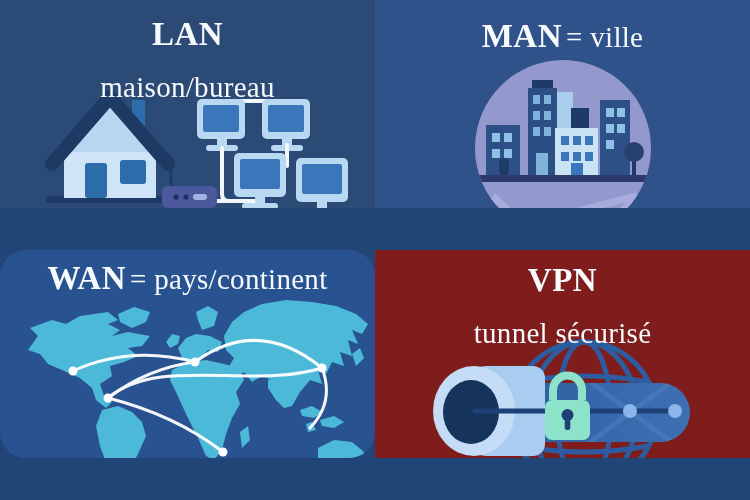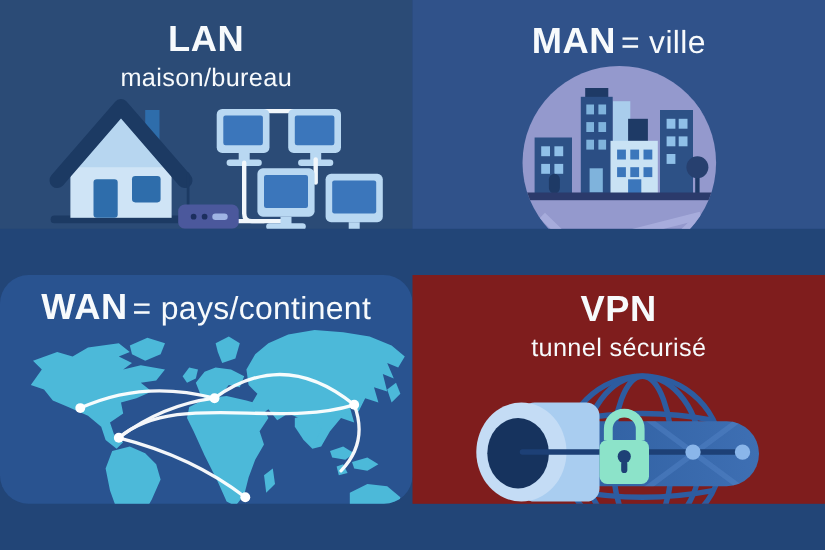--- a/index.html
+++ b/index.html
@@ -1,34 +1,34 @@
 <!DOCTYPE html>
 <html><head>
 <meta charset="utf-8">
 <style>
   html,body{margin:0;padding:0;}
   body{
     width:750px;height:500px;overflow:hidden;position:relative;
     font-family:"Liberation Sans", sans-serif;
     background:#224577;
   }
-  .quad{position:absolute;width:375px;height:208px;overflow:hidden;}
+  .quad{position:absolute;width:375px;height:208px;overflow:hidden;font-family:Liberation Serif, serif;}
   #q-lan{left:0;top:0;background:#2b4b76;}
   #q-man{left:375px;top:0;background:#30528a;}
   #q-wan{left:0;top:250px;background:#295390;border-radius:26px;}
   #q-vpn{left:375px;top:250px;background:#7f1d1d;}
   .quad svg.art{position:absolute;left:0;top:0;}
   .titlebox{position:relative;z-index:2;text-align:center;color:#f7fafc;}
   .t-pad-lan{padding-top:16px;}
   .t-pad-man{padding-top:18px;}
   .t-pad-wan{padding-top:10px;}
   .t-pad-vpn{padding-top:12px;}
   .title-main{font-weight:800;font-size:33px;letter-spacing:.5px;}
   .title-suffix{font-weight:400;font-size:29px;letter-spacing:.3px;}
-  .subtitle{font-weight:400;font-size:23px;margin-top:3px;letter-spacing:.3px;}
+  .subtitle{font-weight:400;font-size:29px;margin-top:18px;letter-spacing:.3px;}
 </style>
 </head>
 <body>
 
 <div class="quad" id="q-lan">
   <div class="titlebox t-pad-lan">
     <div class="title-main">LAN</div>
     <div class="subtitle">maison/bureau</div>
   </div>
   <svg class="art" width="375" height="250" viewBox="0 0 375 250">

